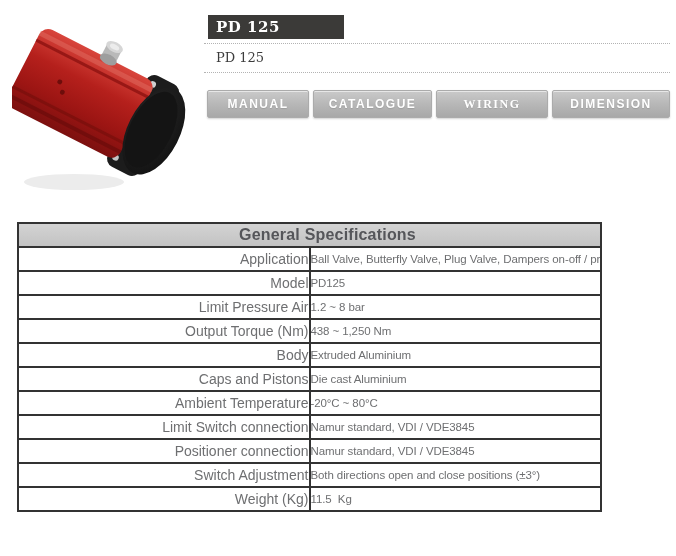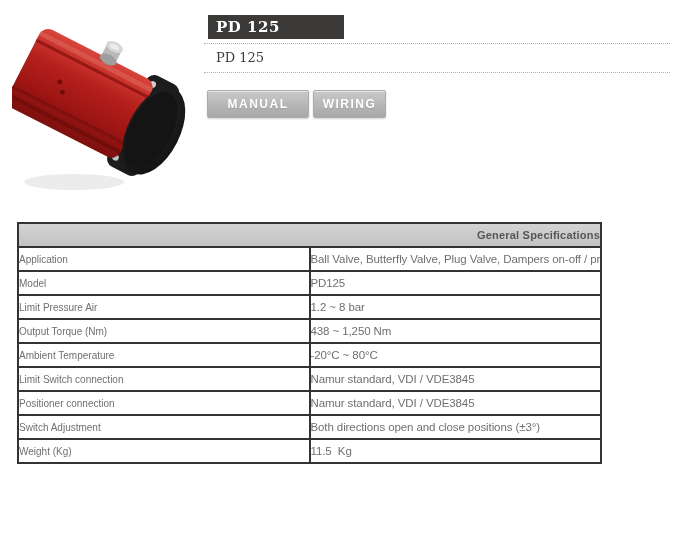--- a/index.html
+++ b/index.html
@@ -33,37 +33,37 @@
   .btn{
     height:28px;border-radius:2px;border:1px solid #ababab;
     background:linear-gradient(180deg,#cacaca 0%,#b9b9b9 45%,#a8a8a8 100%);
     box-shadow:inset 0 1px 0 rgba(255,255,255,.55), 0 1px 2px rgba(0,0,0,.18);
     color:#ffffff;font-weight:bold;font-size:12px;letter-spacing:1.5px;
     display:flex;align-items:center;justify-content:center;
     box-sizing:border-box;cursor:pointer;
     text-shadow:0 1px 1px rgba(120,120,120,.35);
     font-family:"Liberation Sans",sans-serif;
   }
-  .btn.w1{width:102px;} .btn.w2{width:119px;} .btn.w3{width:73px;} .btn.w4{width:118px;}
+  .btn.w1{width:102px;} .btn.w2{width:119px;} .btn.w3{width:112px;font-family:Liberation Serif, serif;} .btn.w4{width:118px;}
   
   table.specs{
     position:absolute;left:17px;top:222px;width:585px;
     border-collapse:collapse;table-layout:fixed;
     font-family:"Liberation Sans",sans-serif;
   }
   table.specs th,table.specs td{
     border:2px solid #333333;height:22px;padding:0;
     overflow:hidden;white-space:pre;
   }
   table.specs th{
     background:linear-gradient(180deg,#d3d3d3 0%,#c3c3c3 100%);
-    text-align:right;padding-left:36px;
-    font-size:11px;color:#55565a;letter-spacing:.2px;
+    text-align:center;padding-left:36px;
+    font-size:16px;color:#55565a;letter-spacing:.2px;
   }
-  td.label{width:172px;padding-left:36px;font-size:10px;color:#6e6f71;}
+  td.label{width:172px;padding-left:36px;font-size:14px;color:#6e6f71;text-align:right;}
   td.value{padding-left:40px;font-size:11.5px;color:#6e6f71;letter-spacing:-0.1px;}
 </style>
 </head>
 <body>
 
 <div class="photo">
   <svg width="192" height="192" viewBox="0 0 192 192">
     <defs>
       <linearGradient id="gRed" x1="0" y1="0" x2="0" y2="1">
         <stop offset="0" stop-color="#d8453c"></stop>
@@ -107,21 +107,23 @@
 <div class="title-bar">
   <span>PD 125</span>
 </div>
 
 <div class="dotted one"></div>
 <div class="subtitle">PD 125</div>
 <div class="dotted two"></div>
 
 <div class="btn-row">
   <div class="btn w1">MANUAL</div>
+  <div class="btn w2">CATALOGUE</div>
   <div class="btn w3">WIRING</div>
+  <div class="btn w4">DIMENSION</div>
 </div>
 
 <table class="specs">
   <tbody>
       <tr>
     <th colspan="2">General Specifications</th>
   </tr>
   <tr>
     <td class="label">Application</td>
     <td class="value">Ball Valve, Butterfly Valve, Plug Valve, Dampers on-off / proportional control</td>
@@ -130,20 +132,28 @@
     <td class="label">Model</td>
     <td class="value">PD125</td>
   </tr>
   <tr>
     <td class="label">Limit Pressure Air</td>
     <td class="value">1.2 ~ 8 bar</td>
   </tr>
   <tr>
     <td class="label">Output Torque (Nm)</td>
     <td class="value">438 ~ 1,250 Nm</td>
+  </tr>
+  <tr>
+    <td class="label">Body</td>
+    <td class="value">Extruded Aluminium</td>
+  </tr>
+  <tr>
+    <td class="label">Caps and Pistons</td>
+    <td class="value">Die cast Aluminium</td>
   </tr>
   <tr>
     <td class="label">Ambient Temperature</td>
     <td class="value">-20°C ~ 80°C</td>
   </tr>
   <tr>
     <td class="label">Limit Switch connection</td>
     <td class="value">Namur standard, VDI / VDE3845</td>
   </tr>
   <tr>

